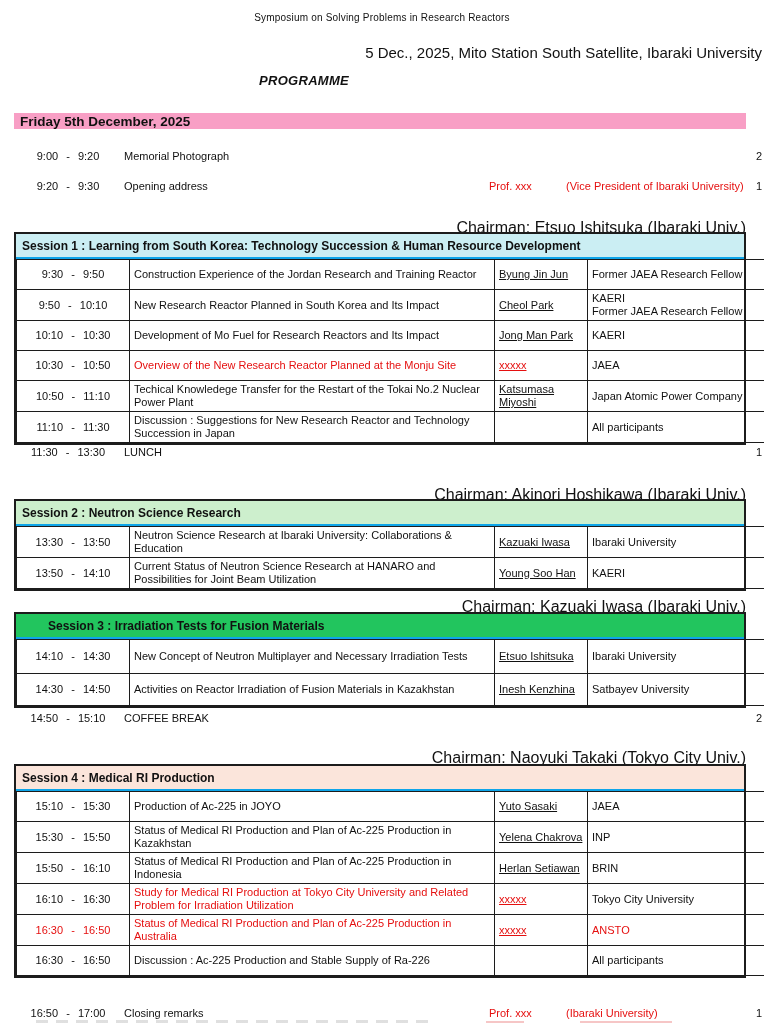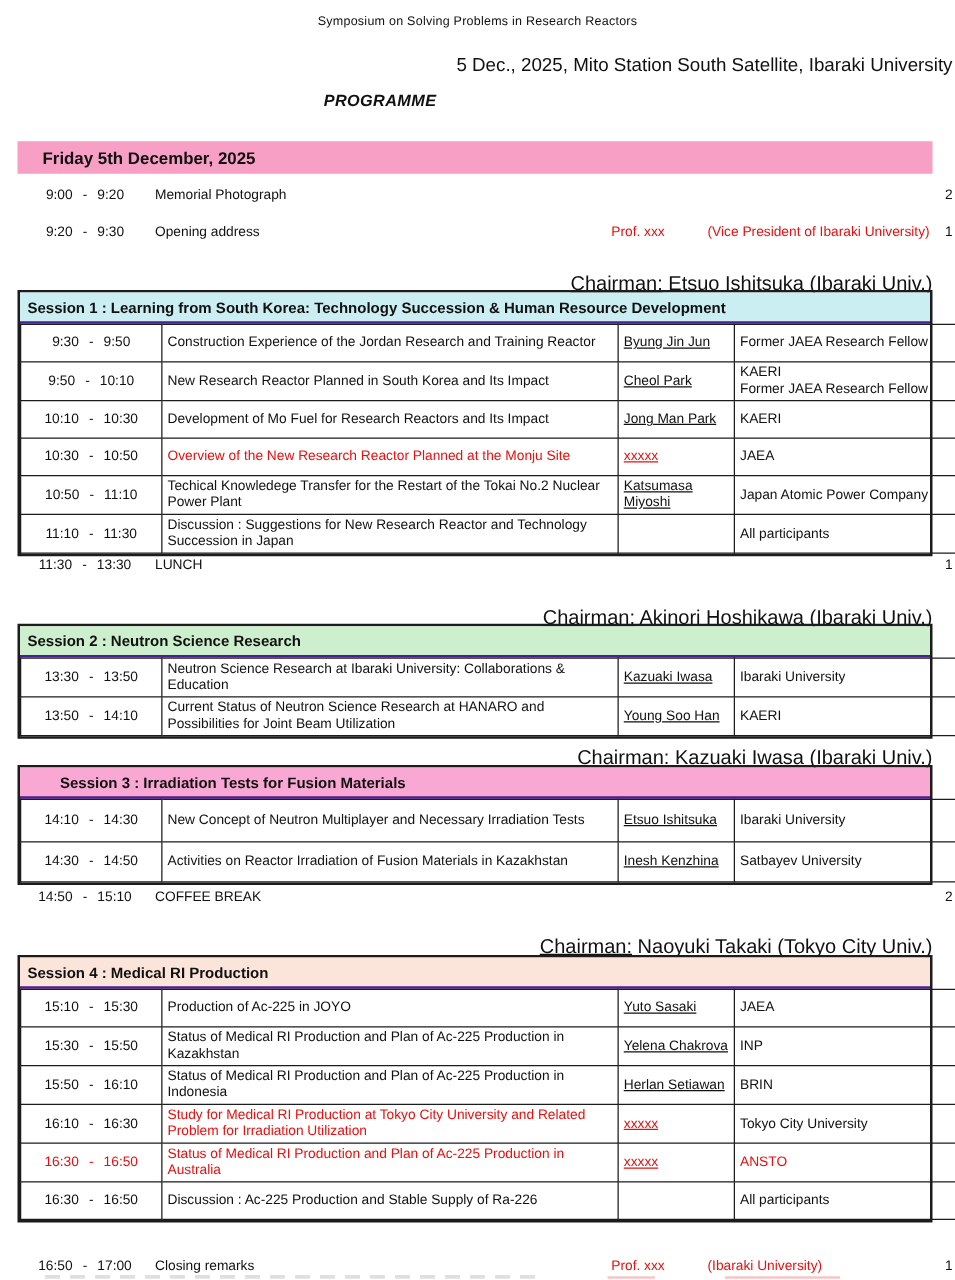--- a/index.html
+++ b/index.html
@@ -15,39 +15,39 @@
     font-size:10px;letter-spacing:.2px;
   }
   .doc-subtitle{
     top:44px;right:2px;text-align:right;font-size:15px;
   }
   .programme{
     top:73px;left:259px;font-size:13px;font-weight:bold;font-style:italic;
     letter-spacing:.3px;
   }
   .day-banner{
-    top:113px;left:14px;width:732px;height:26px;
-    display:flex;align-items:center;box-sizing:border-box;padding-left:20px;
+    top:113px;left:14px;width:732px;height:16px;
+    display:flex;align-items:center;box-sizing:border-box;padding-left:6px;
     font-weight:bold;font-size:13.5px;
   }
   
   .simple-row{left:0;width:764px;height:16px;}
   .sr-time{position:absolute;left:14px;width:108px;text-align:center;word-spacing:5px;}
   .sr-label{position:absolute;left:124px;}
   .sr-speaker{position:absolute;left:489px;}
   .sr-aff{position:absolute;left:566px;}
   .dur-abs{position:absolute;left:756px;}
   
   .chairman{right:18px;text-align:right;font-size:16px;}
   .u{text-decoration:underline;}
   .red{color:#e51010;}
   
   .session{left:14px;width:732px;border:2px solid #1c1c1c;box-sizing:border-box;}
   .session-header{
-    border-bottom:2px solid #4c1d95;font-weight:bold;font-size:12px;
+    border-bottom:2px solid #0ea5e9;font-weight:bold;font-size:12px;
     padding:5px 6px 4px 6px;
   }
   table.sess{border-collapse:collapse;width:100%;table-layout:fixed;}
   table.sess td{
     border:1px solid #1c1c1c;vertical-align:middle;
     font-size:11px;line-height:13px;padding:2px 4px;height:25px;
     overflow:visible;
   }
   td.c-time{width:104px;text-align:center;word-spacing:5px;padding:2px 0;}
   td.c-title{width:356px;}
@@ -162,21 +162,21 @@
   </tbody>
     </table>
 </div>
 
 <div class="abs chairman" style="top:598px;">
   <span class="u">Chairman:</span>
   <span>Kazuaki Iwasa (Ibaraki Univ.)</span>
 </div>
 
 <div class="abs session" style="top:612px;">
-  <div class="session-header" style="background:#f9a8d4;padding-left:32px;">Session 3 : Irradiation Tests for Fusion Materials</div>
+  <div class="session-header" style="background:#22c55e;padding-left:32px;">Session 3 : Irradiation Tests for Fusion Materials</div>
   <table class="sess">
     <tbody>
         <tr>
       <td class="c-time" style="height:29px;">14:10 - 14:30</td>
       <td class="c-title">New Concept of Neutron Multiplayer and Necessary Irradiation Tests</td>
       <td class="c-speaker"><span class="u">Etsuo Ishitsuka</span></td>
       <td class="c-aff"><span>Ibaraki University</span></td>
     </tr>
     <tr>
       <td class="c-time" style="height:27px;">14:30 - 14:50</td>

